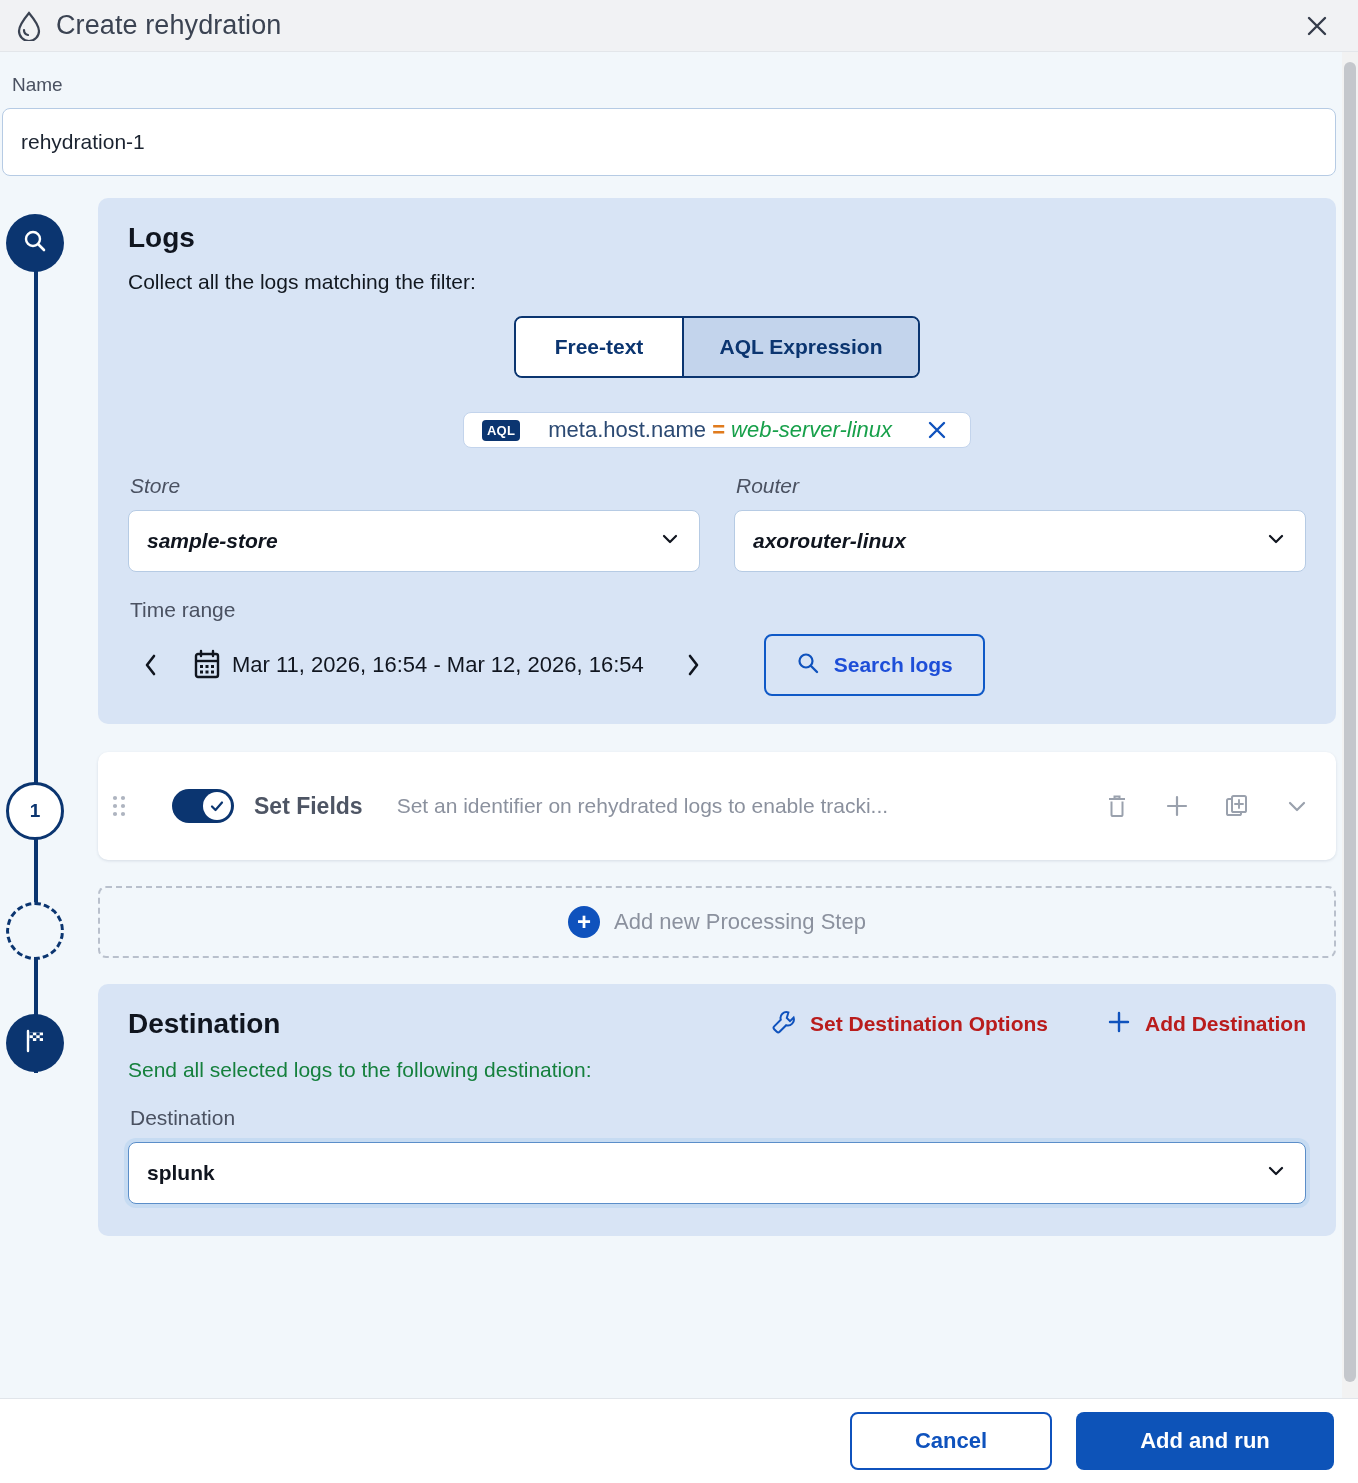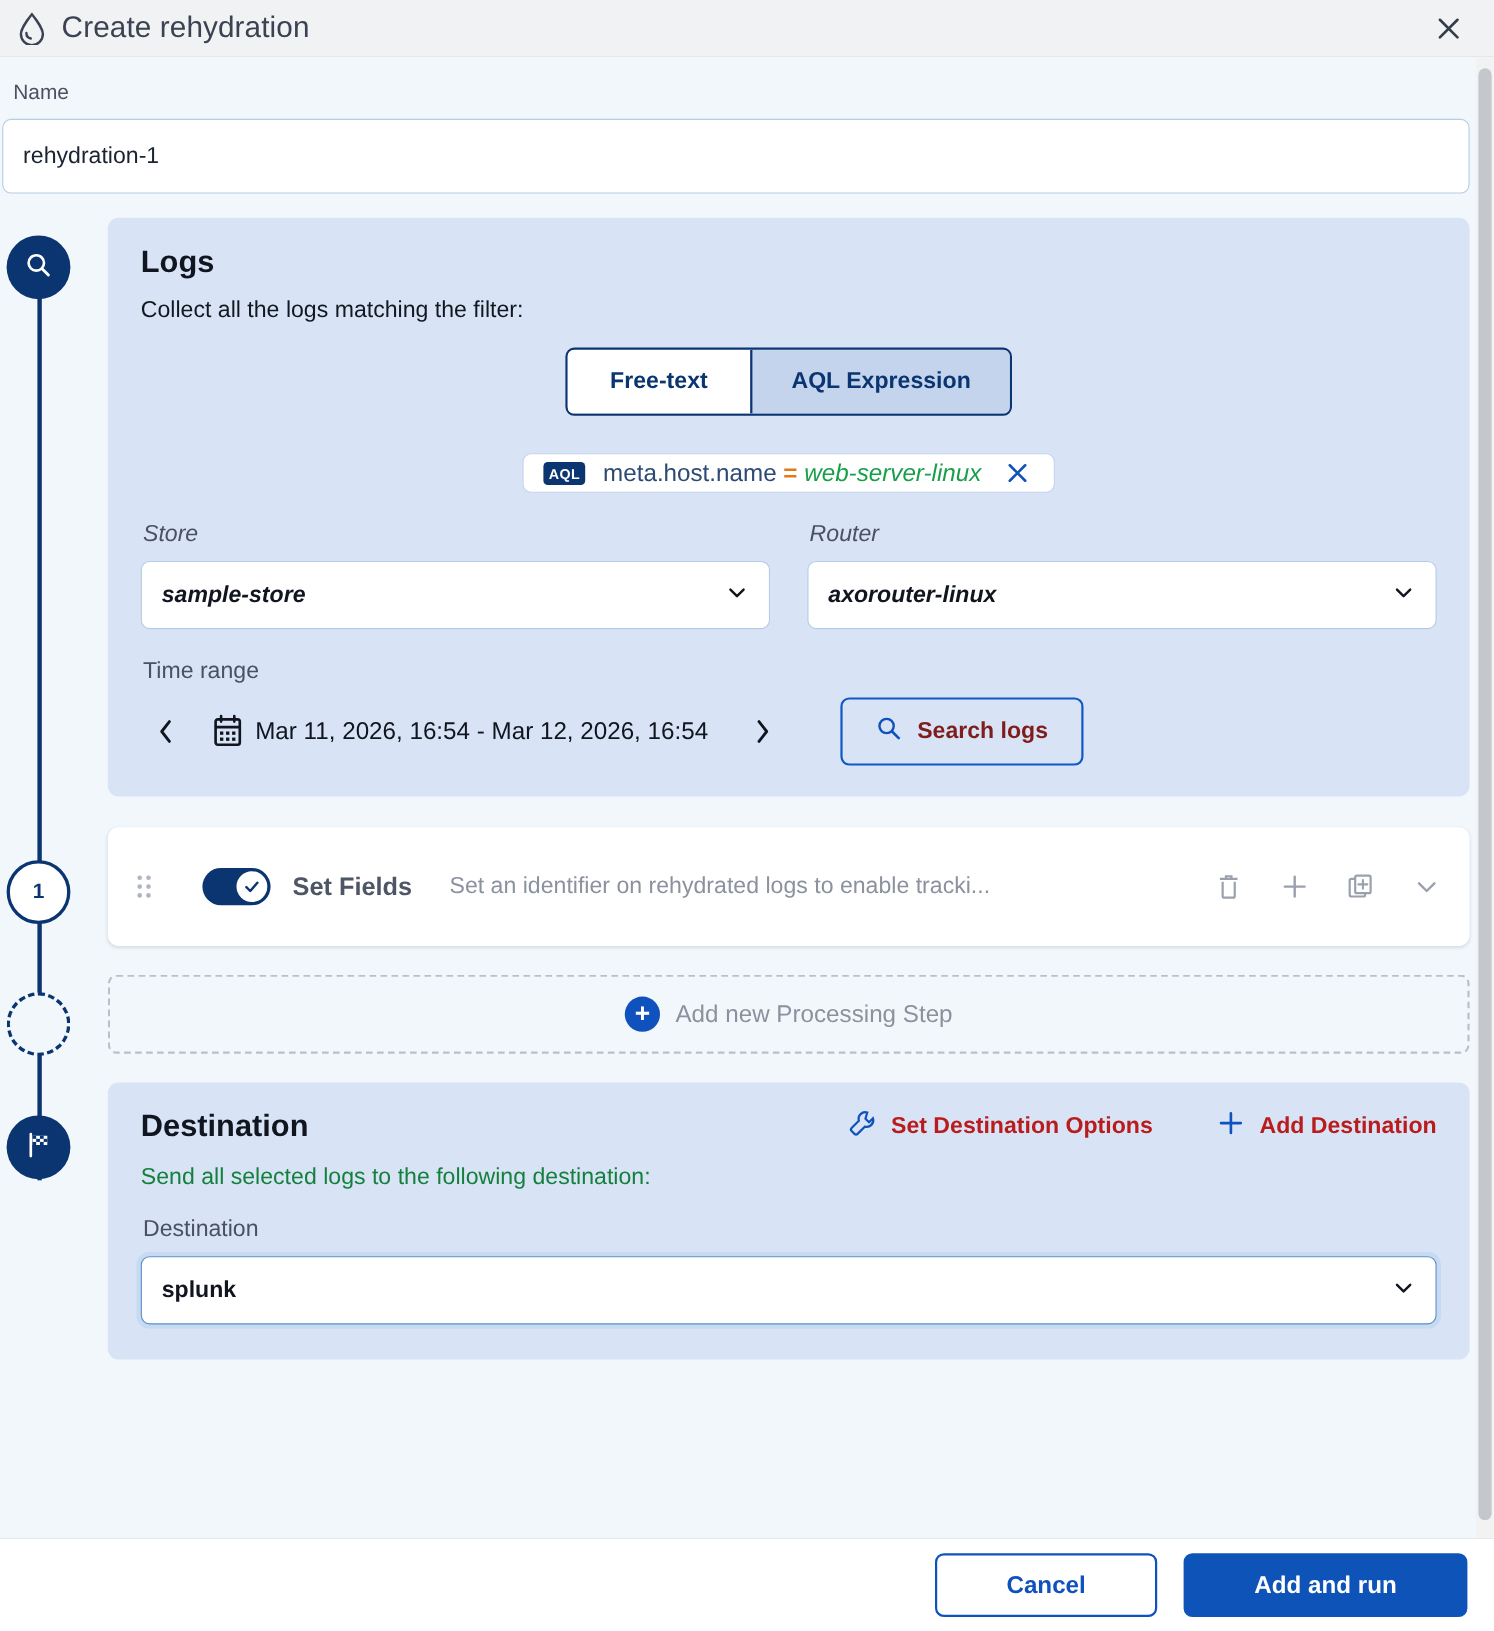--- a/index.html
+++ b/index.html
@@ -161,21 +161,21 @@
 
   .aql-box {
     flex: 1;
     height: 68px;
     background: #ffffff;
     border: 1.5px solid #c3d4ec;
     border-radius: 8px;
     display: flex;
     align-items: center;
     padding: 0 16px 0 18px;
-    gap: 16px;
+    gap: 28px;
   }
   .aql-badge {
     background: #0b3570;
     color: #ffffff;
     font-size: 13px;
     font-weight: bold;
     border-radius: 4px;
     padding: 3px 5px;
     letter-spacing: .3px;
   }
@@ -235,40 +235,40 @@
     font-size: 22px;
     color: #10151f;
     white-space: nowrap;
   }
   .search-logs-btn {
     margin-left: 48px;
     height: 62px;
     border: 2px solid #0f59c7;
     border-radius: 8px;
     background: transparent;
-    color: #7f1d1d;
+    color: #1d4ed8;
     font-size: 21px;
     font-weight: bold;
     display: flex;
     align-items: center;
     gap: 14px;
     padding: 0 30px;
     cursor: pointer;
     font-family: "Liberation Sans", sans-serif;
   }
 
   
   .step-row {
     margin-top: 28px;
     background: #ffffff;
     border-radius: 10px;
     height: 108px;
     display: flex;
     align-items: center;
-    padding: 0 24px 0 22px;
+    padding: 0 24px 0 10px;
     box-shadow: 0 1px 3px rgba(20,40,80,.12);
   }
   .drag-dots { width: 22px; display:flex; align-items:center; justify-content:center; cursor: grab; }
   .toggle {
     margin-left: 42px;
     width: 62px; height: 34px;
     border-radius: 17px;
     background: #0b3570;
     position: relative;
     cursor: pointer;

